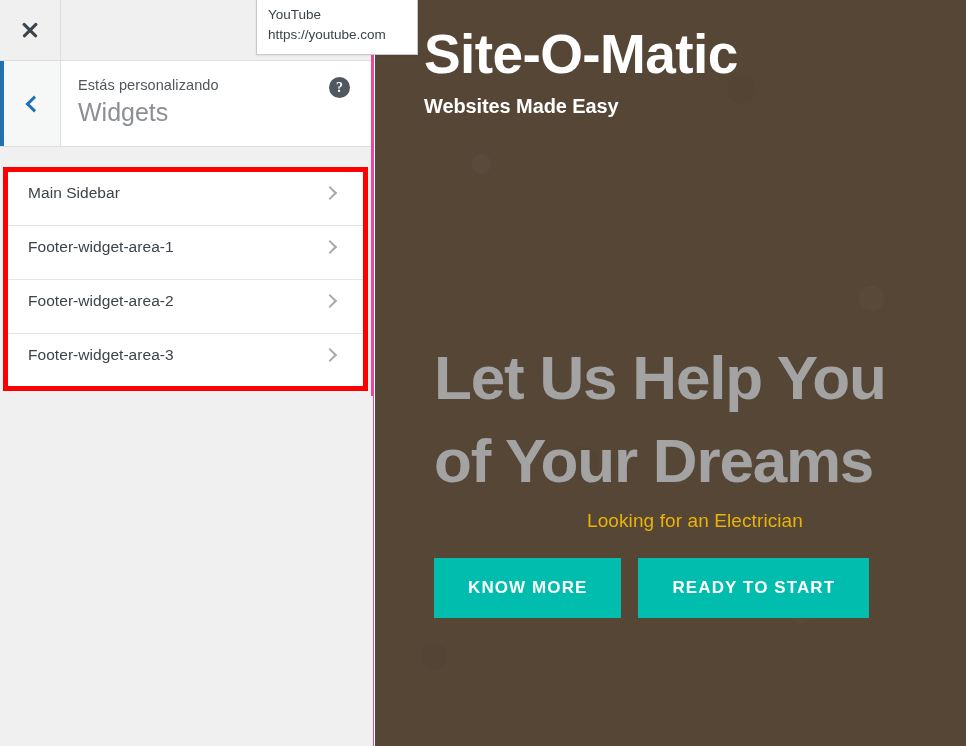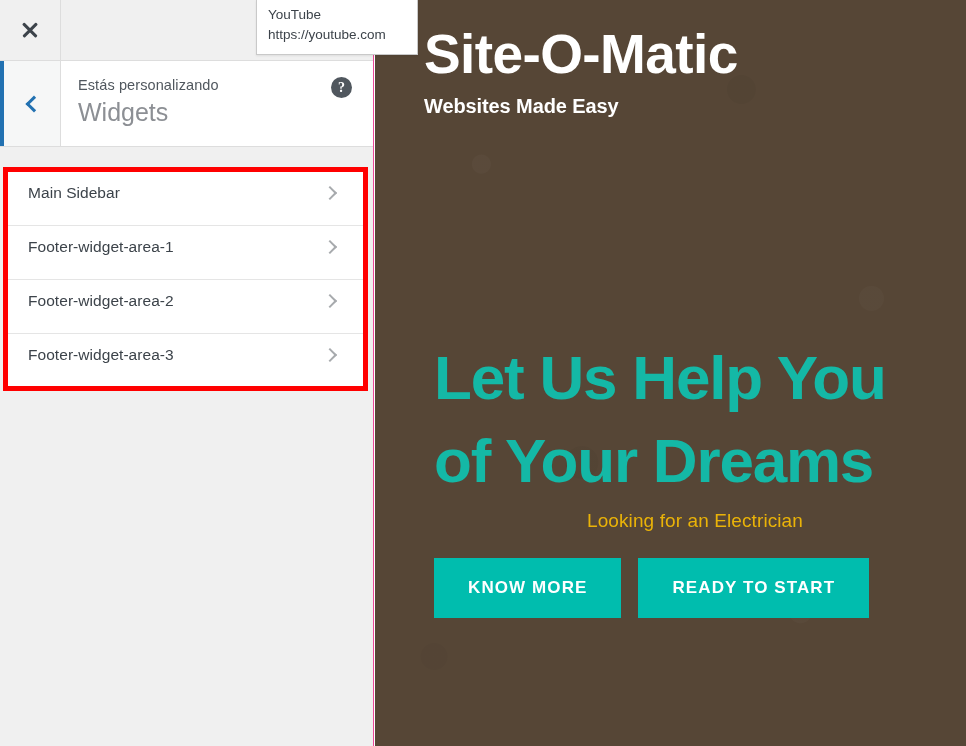--- a/index.html
+++ b/index.html
@@ -20,21 +20,21 @@
     overflow: hidden;
   }
 
   
   .customizer-panel {
     position: absolute;
     left: 0; top: 0;
     width: 374px;
     height: 746px;
     background: #f0f0f0;
-    border-right: 1px solid #ec4899;
+    border-right: 3px solid #ec4899;
     z-index: 5;
   }
 
   
   .panel-topbar {
     position: relative;
     height: 61px;
     background: #f0f0f0;
     border-bottom: 1px solid #dddddd;
     display: flex;
@@ -229,21 +229,21 @@
   }
   .hero {
     position: absolute;
     left: 59px;
     top: 336px;
     right: 10px;
   }
   .hero-heading {
     font-size: 62px;
     font-weight: 700;
-    color: #14b8a6;
+    color: #a3a3a3;
     line-height: 1.34;
     letter-spacing: -1.2px;
   }
   .hero-heading .line { display: block; }
   .hero-sub {
     font-size: 19px;
     color: #eab308;
     margin-top: 8px;
     letter-spacing: 0.1px;
     text-align: center;

